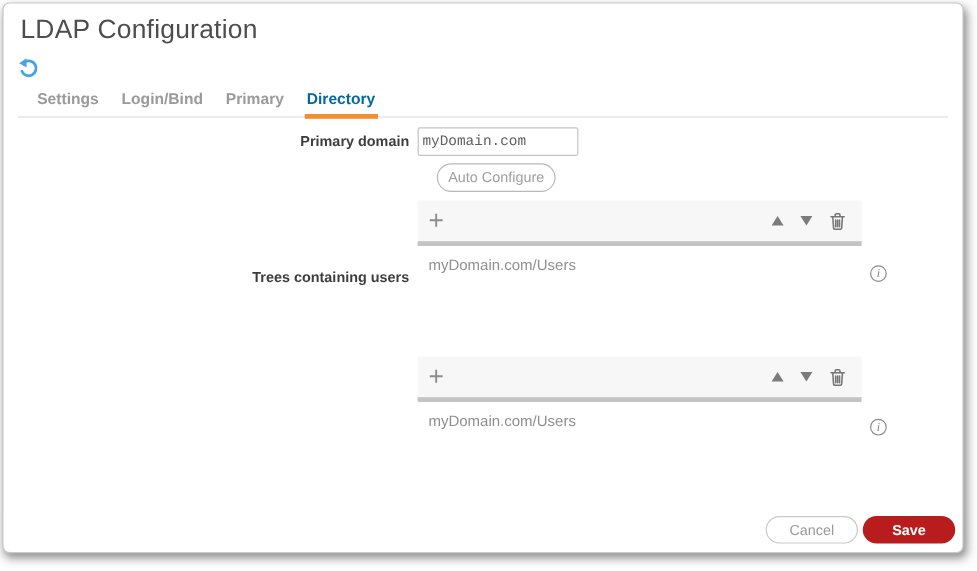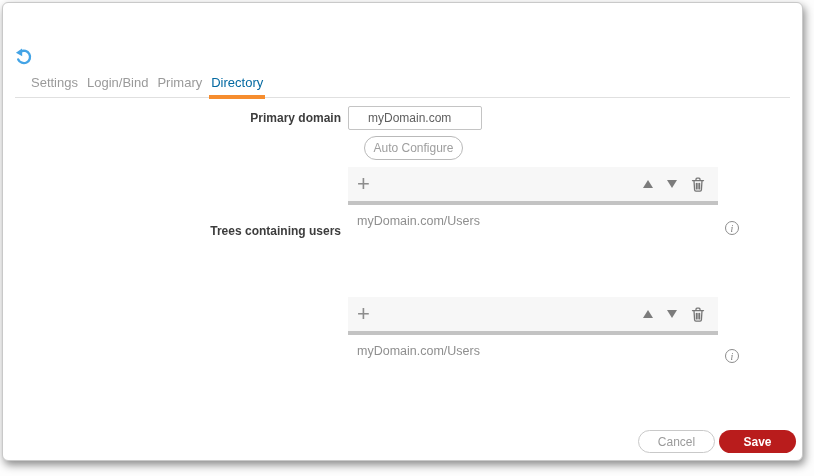--- a/index.html
+++ b/index.html
@@ -16,36 +16,36 @@
     box-shadow: 2px 4px 8px rgba(0,0,0,0.45);
   }
   .page-title {
     position:absolute; left:14px; top:9px;
     font-size:22px; color:#4d4d4d; font-weight:400; letter-spacing:0.2px;
   }
   .back-btn { position:absolute; left:12px; top:45px; width:20px; height:20px; cursor:pointer; }
   .tabbar {
     position:absolute; left:12px; right:12px; top:71px; height:24px;
     border-bottom:1px solid #e0e0e0;
-    display:flex; align-items:flex-end; padding-left:16px; gap:9px;
+    display:flex; align-items:flex-end; padding-left:16px; gap:19px;font-weight:bold;
   }
   .tab { font-size:13px; color:#9a9a9a; padding-bottom:7px; position:relative; cursor:pointer; white-space:nowrap; }
   .tab.active { color:#0369a1; }
   .tab.active::after {
     content:""; position:absolute; left:-2px; right:-2px; bottom:-2px; height:4px;
     background:#F68D2E;
   }
   .field-label {
     position:absolute; left:0; width:338px; text-align:right;
     font-size:12px; font-weight:bold; color:#3d3d3d;
   }
   .txt-input {
     position:absolute; left:345px; top:103px; width:134px; height:24px;
     border:1px solid #c4c4c4; border-radius:2px;
-    font-family:Liberation Sans, sans-serif; font-size:12px; color:#5f5f5f; padding:0 19px;
+    font-family:Liberation Mono, monospace; font-size:12px; color:#5f5f5f; padding:0 3px;
     background:#fff;
   }
   .pill {
     border-radius:12px; font-family:"Liberation Sans",sans-serif; font-size:12px;
     display:flex; align-items:center; justify-content:center; cursor:pointer;
   }
   .auto-config {
     position:absolute; left:361px; top:133px; width:99px; height:24px;
     background:#fff; border:1px solid #b9b9b9; color:#9e9e9e;
   }
@@ -82,20 +82,21 @@
   .save-btn {
     position:absolute; left:716px; top:427px; width:77px; height:23px;
     background:#b91c1c; border:none; color:#fff; font-weight:bold;
   }
 </style>
 </head>
 <body>
 
 <div class="card">
 
+  <h1 class="page-title">LDAP Configuration</h1>
 
   <div class="back-btn">
     <span>
       <svg width="19" height="19" viewBox="0 0 20 20">
         <path d="M6 3.8 A 6.5 6.5 0 1 1 3.4 12" fill="none" stroke="#44A4E6" stroke-width="2.5" stroke-linecap="round"></path>
         <path d="M7.4 0.6 L1.0 4.9 L7.6 8.6 Z" fill="#44A4E6"></path>
       </svg>
     </span>
   </div>
 

